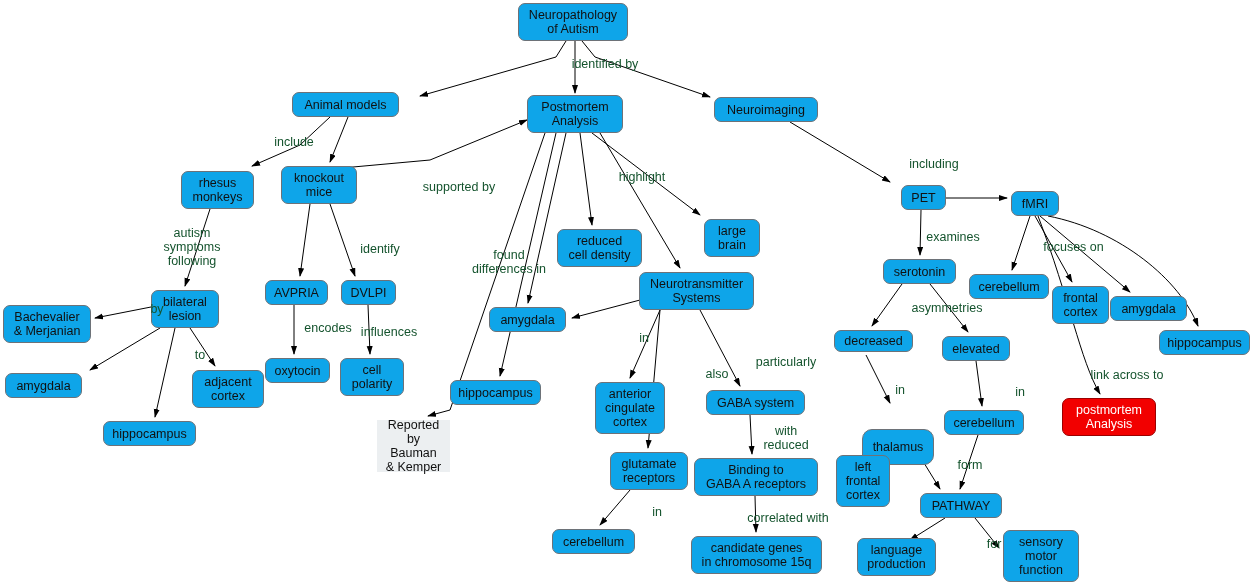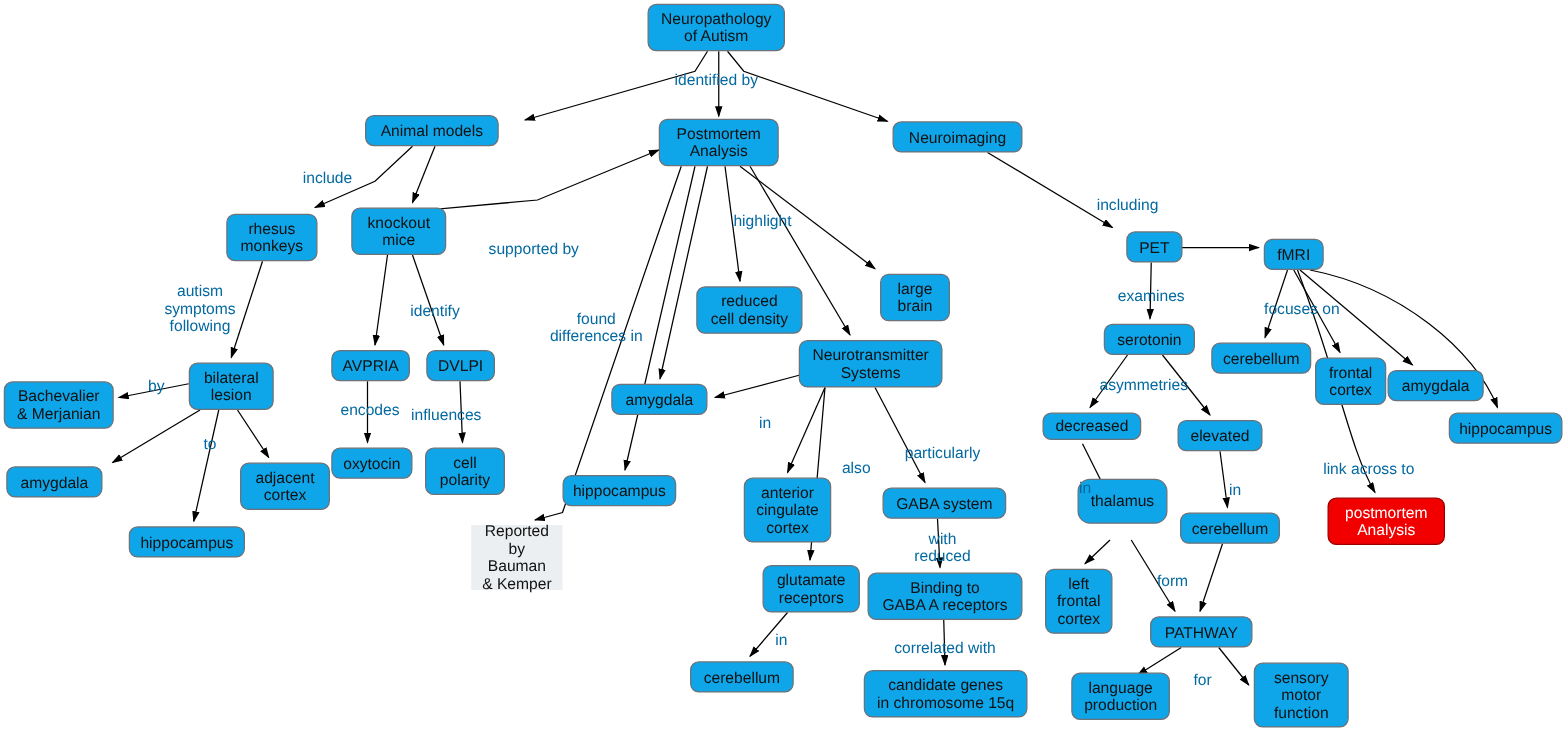--- a/index.html
+++ b/index.html
@@ -46,26 +46,27 @@
   }
   .node.highlight {
     background: #f20000;
     border-color: #9b0000;
     color: #ffffff;
   }
   .label {
     position: absolute;
     font-size: 12.5px;
     line-height: 14px;
-    color: #0369a1;
+    color: #14532d;
     text-align: center;
     white-space: pre-line;
     background: transparent;
     z-index: 3;
     transform: translateX(-50%);
+    margin-left: 32px;
   }
 </style>
 </head>
 <body>
 
 <div id="canvas">
 
   <svg id="edges" viewBox="0 0 1253 588">
     <defs>
       <marker id="arrow" markerWidth="9" markerHeight="9" refX="8" refY="3" orient="auto" markerUnits="strokeWidth">
@@ -170,21 +171,21 @@
       <div class="node" style="left: 340px; top: 358px; width: 64px; height: 38px;">cell
 polarity</div>
       <div class="node" style="left: 5px; top: 373px; width: 77px; height: 25px;">amygdala</div>
       <div class="node" style="left: 192px; top: 370px; width: 72px; height: 38px;">adjacent
 cortex</div>
       <div class="node" style="left: 450px; top: 380px; width: 91px; height: 25px;">hippocampus</div>
       <div class="node" style="left: 595px; top: 382px; width: 70px; height: 52px;">anterior
 cingulate
 cortex</div>
       <div class="node" style="left: 706px; top: 390px; width: 99px; height: 25px;">GABA system</div>
-      <div class="node" style="left: 862px; top: 383px; width: 72px; height: 36px; border-radius: 10px;">thalamus</div>
+      <div class="node" style="left: 862px; top: 429px; width: 72px; height: 36px; border-radius: 10px;">thalamus</div>
       <div class="node" style="left: 944px; top: 410px; width: 80px; height: 25px;">cerebellum</div>
       <div class="node highlight" style="left: 1062px; top: 398px; width: 94px; height: 38px;">postmortem
 Analysis</div>
       <div class="node" style="left: 103px; top: 421px; width: 93px; height: 25px;">hippocampus</div>
       <div class="node plain" style="left: 377px; top: 420px; width: 73px; height: 52px;">Reported by
 Bauman
 &amp; Kemper</div>
       <div class="node" style="left: 610px; top: 452px; width: 78px; height: 38px;">glutamate
 receptors</div>
       <div class="node" style="left: 694px; top: 458px; width: 124px; height: 38px;">Binding to
@@ -198,21 +199,21 @@
 in chromosome 15q</div>
       <div class="node" style="left: 857px; top: 538px; width: 79px; height: 38px;">language
 production</div>
       <div class="node" style="left: 1003px; top: 530px; width: 76px; height: 52px;">sensory
 motor
 function</div>
     </div>
   <div id="labels">
       <div class="label" style="left: 573px; top: 57px;">identified by</div>
       <div class="label" style="left: 262px; top: 135px;">include</div>
-      <div class="label" style="left: 427px; top: 192px; text-align: right;">supported by</div>
+      <div class="label" style="left: 427px; top: 180px; text-align: right;">supported by</div>
       <div class="label" style="left: 610px; top: 170px;">highlight</div>
       <div class="label" style="left: 902px; top: 157px;">including</div>
       <div class="label" style="left: 160px; top: 226px;">autism
 symptoms
 following</div>
       <div class="label" style="left: 348px; top: 242px;">identify</div>
       <div class="label" style="left: 477px; top: 248px;">found
 differences in</div>
       <div class="label" style="left: 921px; top: 230px;">examines</div>
       <div class="label" style="left: 1019px; top: 240px; padding-left: 45px;">focuses on</div>

